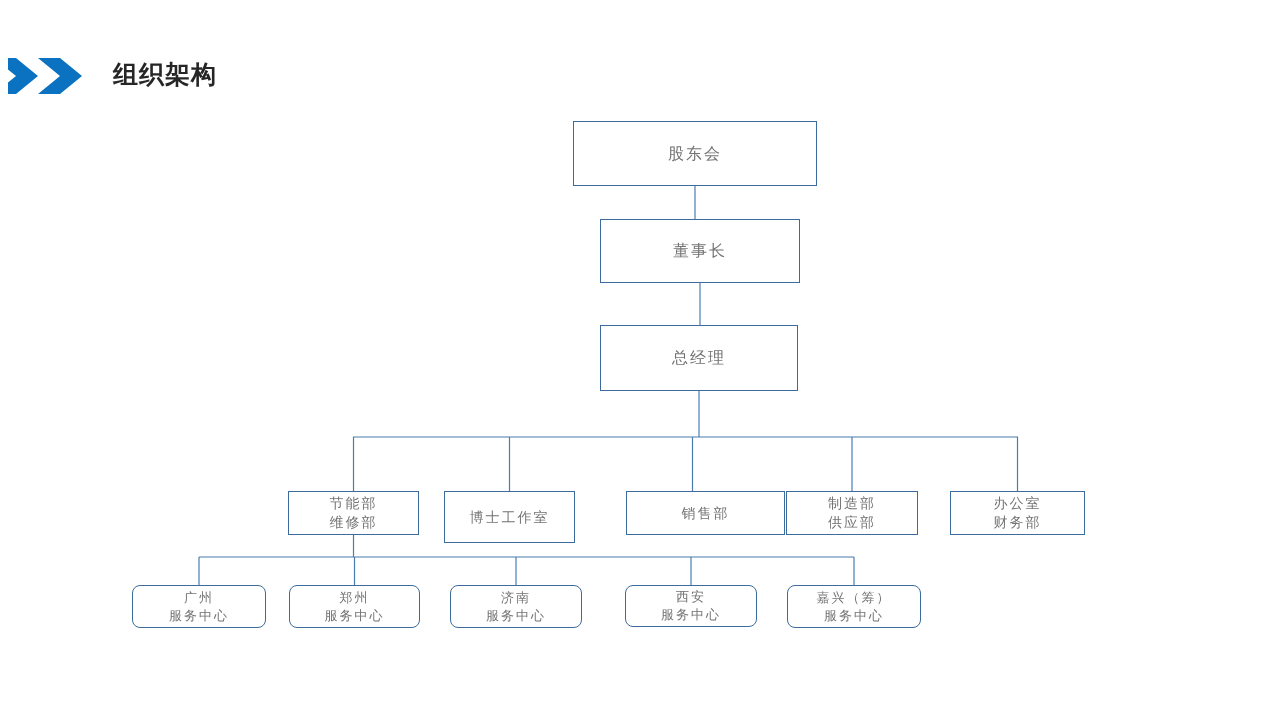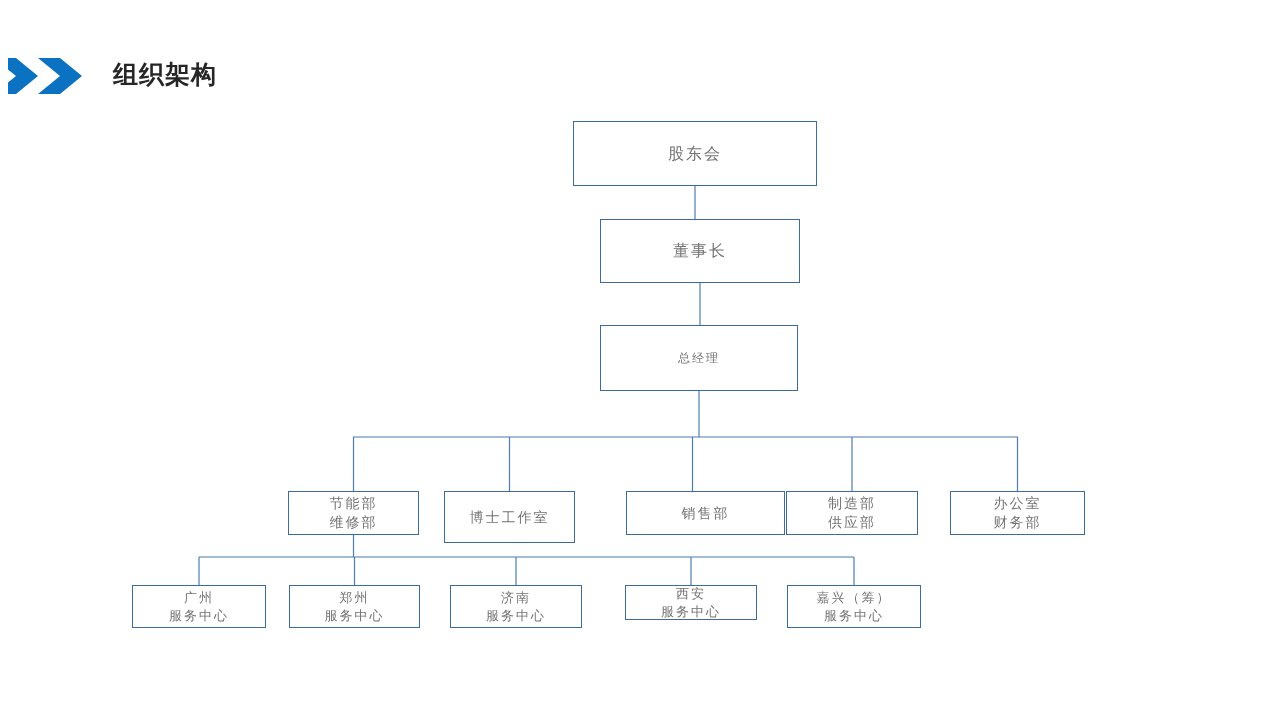--- a/index.html
+++ b/index.html
@@ -73,23 +73,23 @@
     color: #737373;
     letter-spacing: 2px;
     z-index: 2;
   }
   .node .line {
     display: block;
     white-space: nowrap;
   }
   .node.level-1 { font-size: 16px; line-height: 22px; }
   .node.level-2 { font-size: 16px; line-height: 22px; }
-  .node.level-3 { font-size: 12px; line-height: 22px; }
+  .node.level-3 { font-size: 16px; line-height: 22px; }
   .node.level-4 { font-size: 14px; line-height: 19px; }
-  .node.level-5 { font-size: 13px; line-height: 18px; }
+  .node.level-5 { font-size: 13px; line-height: 18px; border-radius: 8px; }
 </style>
 </head>
 <body>
 
 <div id="title-block">
   <span id="chevron-group">
     <svg width="80" height="36" viewBox="0 0 80 36" xmlns="http://www.w3.org/2000/svg">
       <polygon points="-14,0 8,0 30,18 8,36 -14,36 8,18" fill="#0a72c0"></polygon>
       <polygon points="30,0 52,0 74,18 52,36 30,36 52,18" fill="#0a72c0"></polygon>
     </svg>
@@ -149,21 +149,21 @@
       <span class="line">服务中心</span>
     </div>
     <div class="node level-5" style="left: 289px; top: 585px; width: 131px; height: 43px; border-color: rgb(60, 107, 158);">
       <span class="line">郑州</span>
       <span class="line">服务中心</span>
     </div>
     <div class="node level-5" style="left: 450px; top: 585px; width: 132px; height: 43px; border-color: rgb(60, 107, 158);">
       <span class="line">济南</span>
       <span class="line">服务中心</span>
     </div>
-    <div class="node level-5" style="left: 625px; top: 585px; width: 132px; height: 35px; border-color: rgb(60, 107, 158);">
+    <div class="node level-5" style="left: 625px; top: 585px; width: 132px; height: 42px; border-color: rgb(60, 107, 158);">
       <span class="line">西安</span>
       <span class="line">服务中心</span>
     </div>
     <div class="node level-5" style="left: 787px; top: 585px; width: 134px; height: 43px; border-color: rgb(60, 107, 158);">
       <span class="line">嘉兴（筹）</span>
       <span class="line">服务中心</span>
     </div>
   </div>
 
 </body></html>

